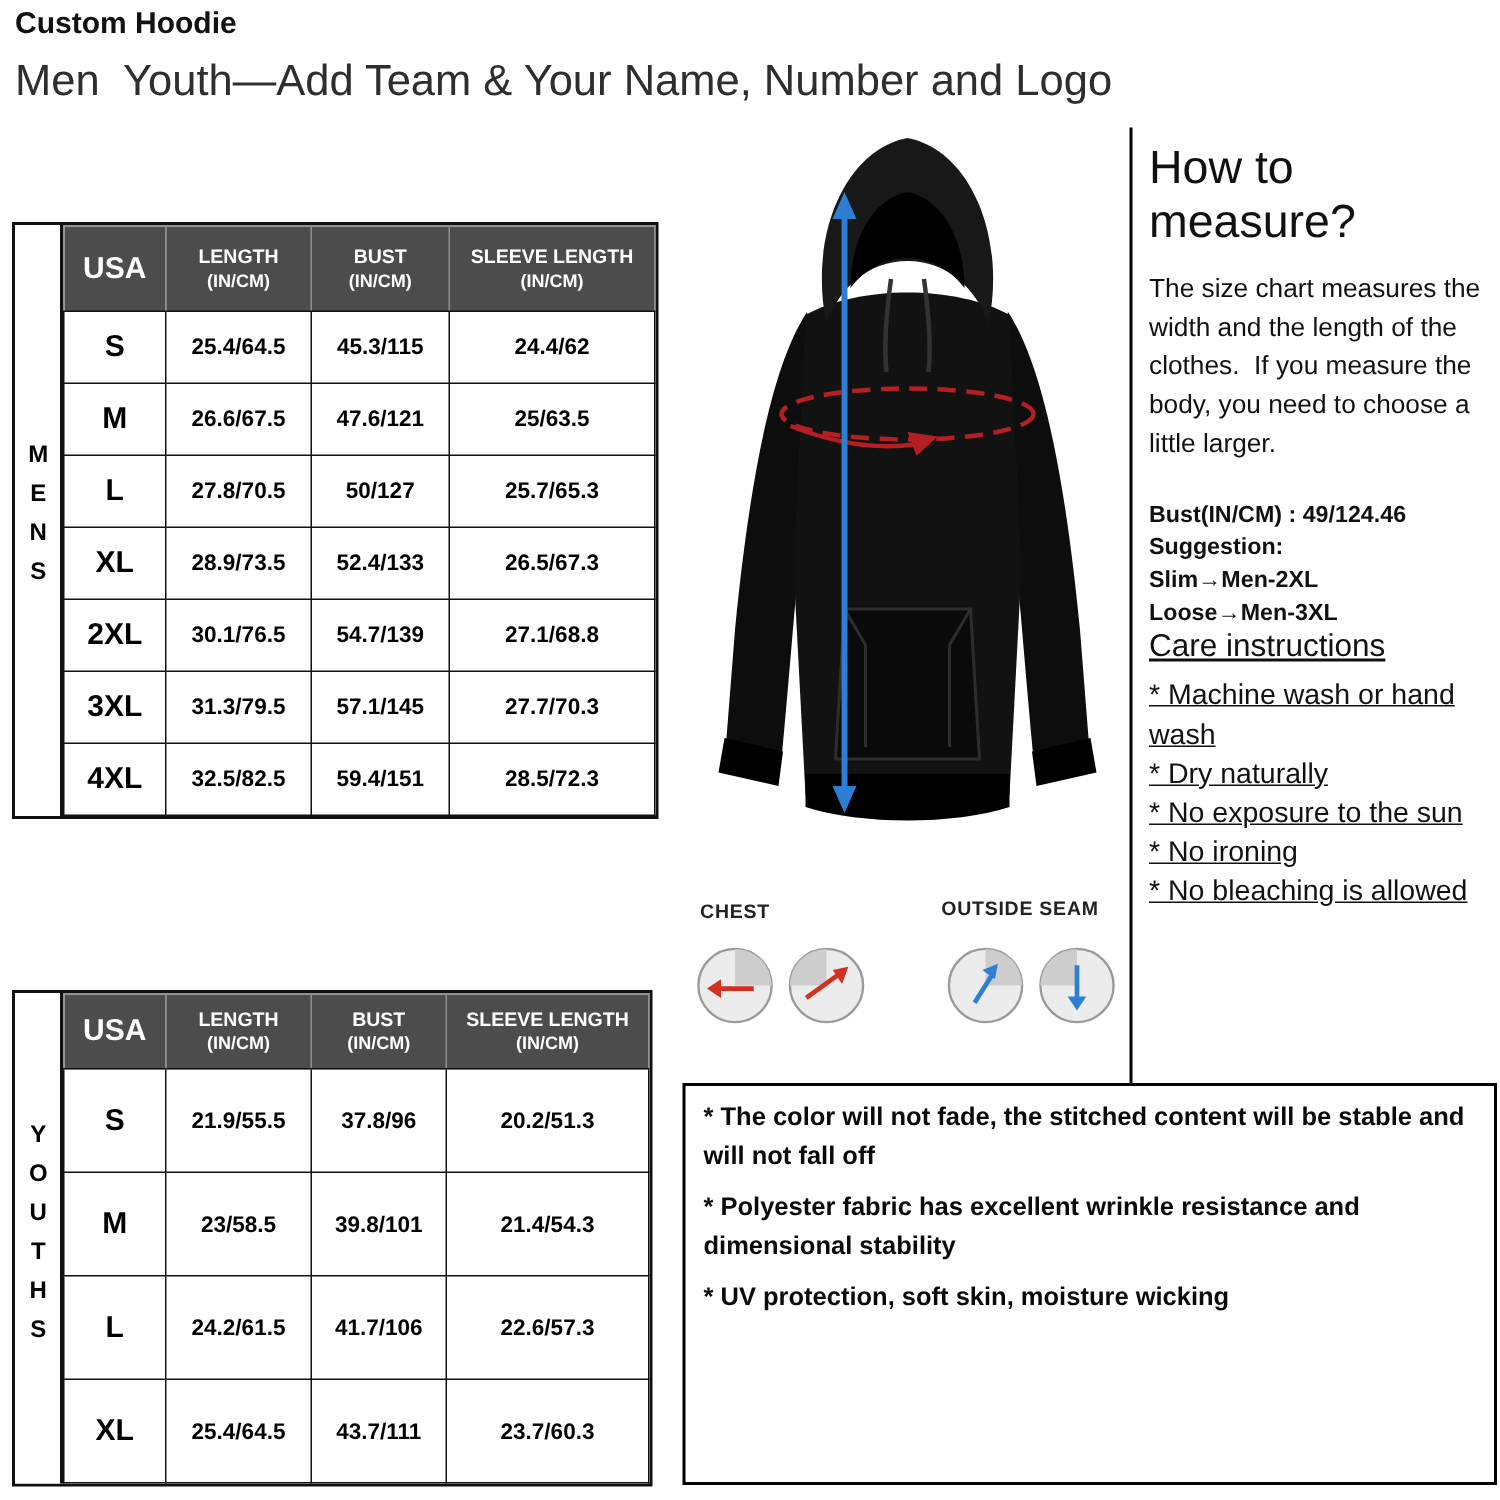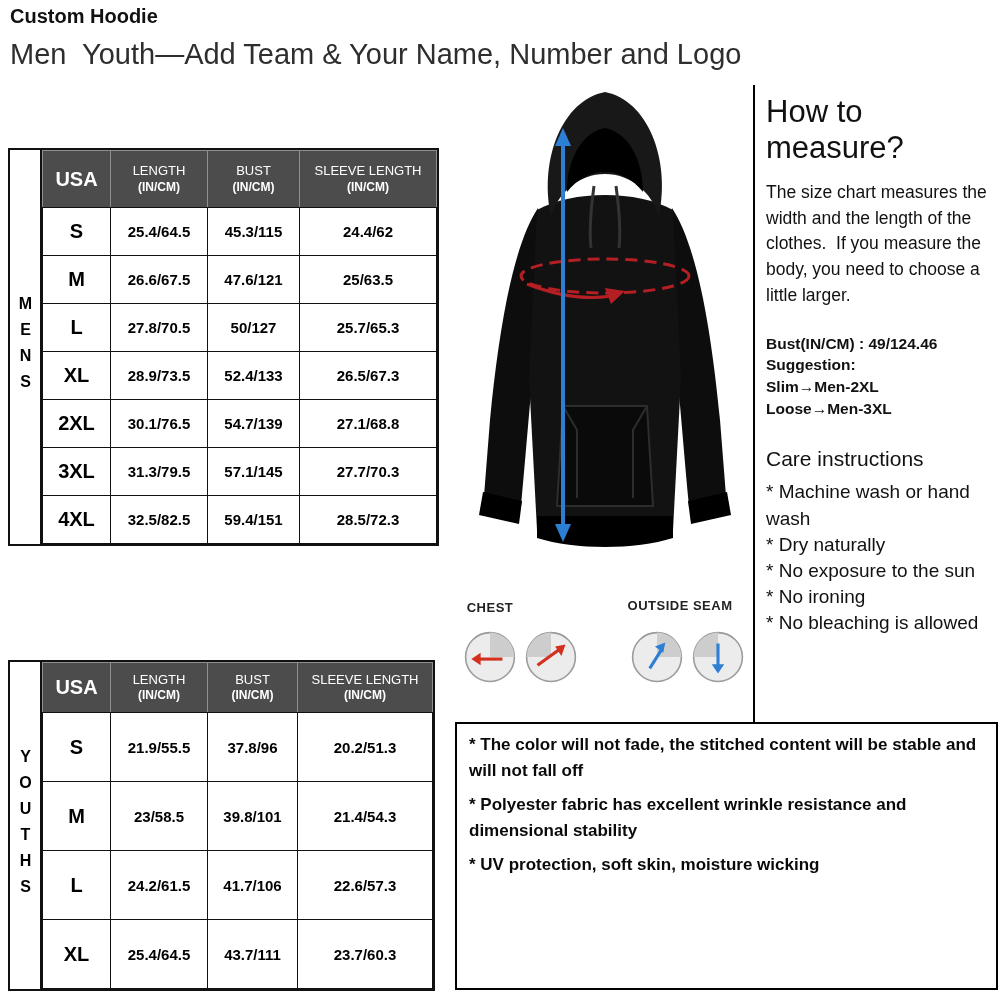--- a/index.html
+++ b/index.html
@@ -15,21 +15,21 @@
   .chart.mens{left:8px;top:148px;}
   .chart.youths{left:8px;top:660px;}
   .group-col{display:flex;align-items:center;justify-content:center;width:30px;border-right:2px solid #111;background:#fff;}
   .group-col span{writing-mode:vertical-lr;text-orientation:upright;font-weight:bold;font-size:16px;letter-spacing:9px;color:#000;}
   .chart table{border-collapse:collapse;table-layout:fixed;}
   .chart.mens table{width:394px;}
   .chart.youths table{width:390px;}
   .chart th,.chart td{border:1px solid #111;text-align:center;vertical-align:middle;padding:0 2px;}
   .chart thead th{background:#4c4c4c;color:#fff;border:1px solid #8f8f8f;border-bottom:1px solid #111;}
   .chart thead .usa-cell{font-size:20px;font-weight:bold;}
-  .cname{display:block;font-size:13px;font-weight:normal;line-height:1.25;}
+  .cname{display:block;font-size:13px;font-weight:bold;line-height:1.25;}
   .cunit{display:block;font-size:12px;font-weight:bold;line-height:1.25;}
   .chart tbody th{font-size:20px;font-weight:bold;color:#000;background:#fff;}
   .chart tbody td{font-size:15px;font-weight:bold;color:#000;background:#fff;}
   .mens thead tr{height:57px;} .mens tbody tr{height:48px;}
   .youths thead tr{height:50px;} .youths tbody tr{height:69px;}
   .mens col.c-size{width:68px;} .mens col.c-len{width:97px;} .mens col.c-bust{width:92px;} .mens col.c-slv{width:137px;}
   .youths col.c-size{width:68px;} .youths col.c-len{width:97px;} .youths col.c-bust{width:90px;} .youths col.c-slv{width:135px;}
 
   
   .hoodie-wrap{position:absolute;left:455px;top:78px;width:300px;height:520px;}
@@ -39,21 +39,21 @@
   .fold-icon{position:absolute;width:54px;height:54px;}
   .ic-c1{left:463px;top:630px;} .ic-c2{left:524px;top:630px;}
   .ic-s1{left:630px;top:630px;} .ic-s2{left:691px;top:630px;}
 
   
   .vdivider{position:absolute;left:753px;top:85px;width:2px;height:637px;background:#000;}
   .howto{position:absolute;left:766px;top:94px;width:230px;}
   .htm-title{font-size:31px;color:#111;margin:0 0 14px 0;font-weight:400;}
   .htm-body{font-size:17.5px;line-height:1.47;color:#111;margin:0 0 24px 0;white-space:pre-wrap;}
   .eg-line{font-size:15.5px;font-weight:bold;line-height:1.4;color:#111;}
-  .care{margin-top:28px;}
+  .care{text-decoration:underline;}
   .care-title{font-size:21px;color:#111;margin:0 0 8px 0;font-weight:500;}
   .care-item{font-size:19px;line-height:1.38;color:#111;width:225px;}
 
   
   .fabric-box{position:absolute;left:455px;top:722px;width:543px;height:268px;box-sizing:border-box;
               border:2px solid #000;padding:8px 14px 6px 12px;}
   .fabric-box p{margin:0 0 9px 0;font-size:17px;font-weight:bold;line-height:1.5;color:#0a0a0a;}
 </style>
 </head>
 <body>

